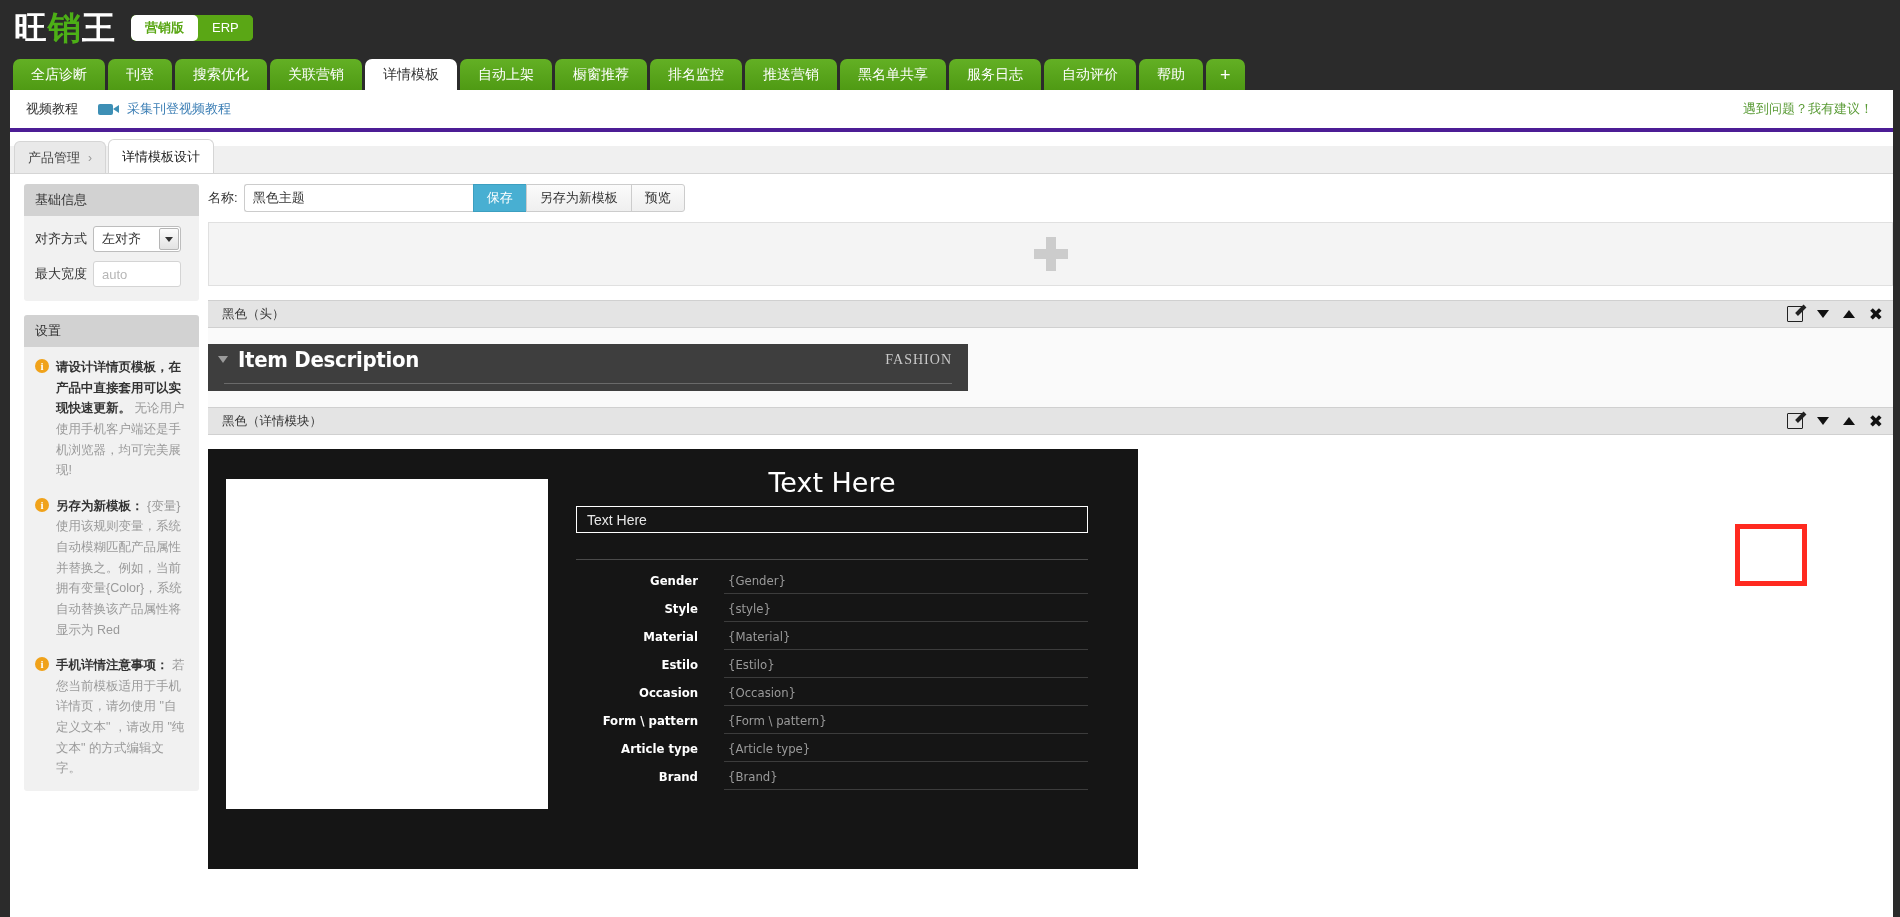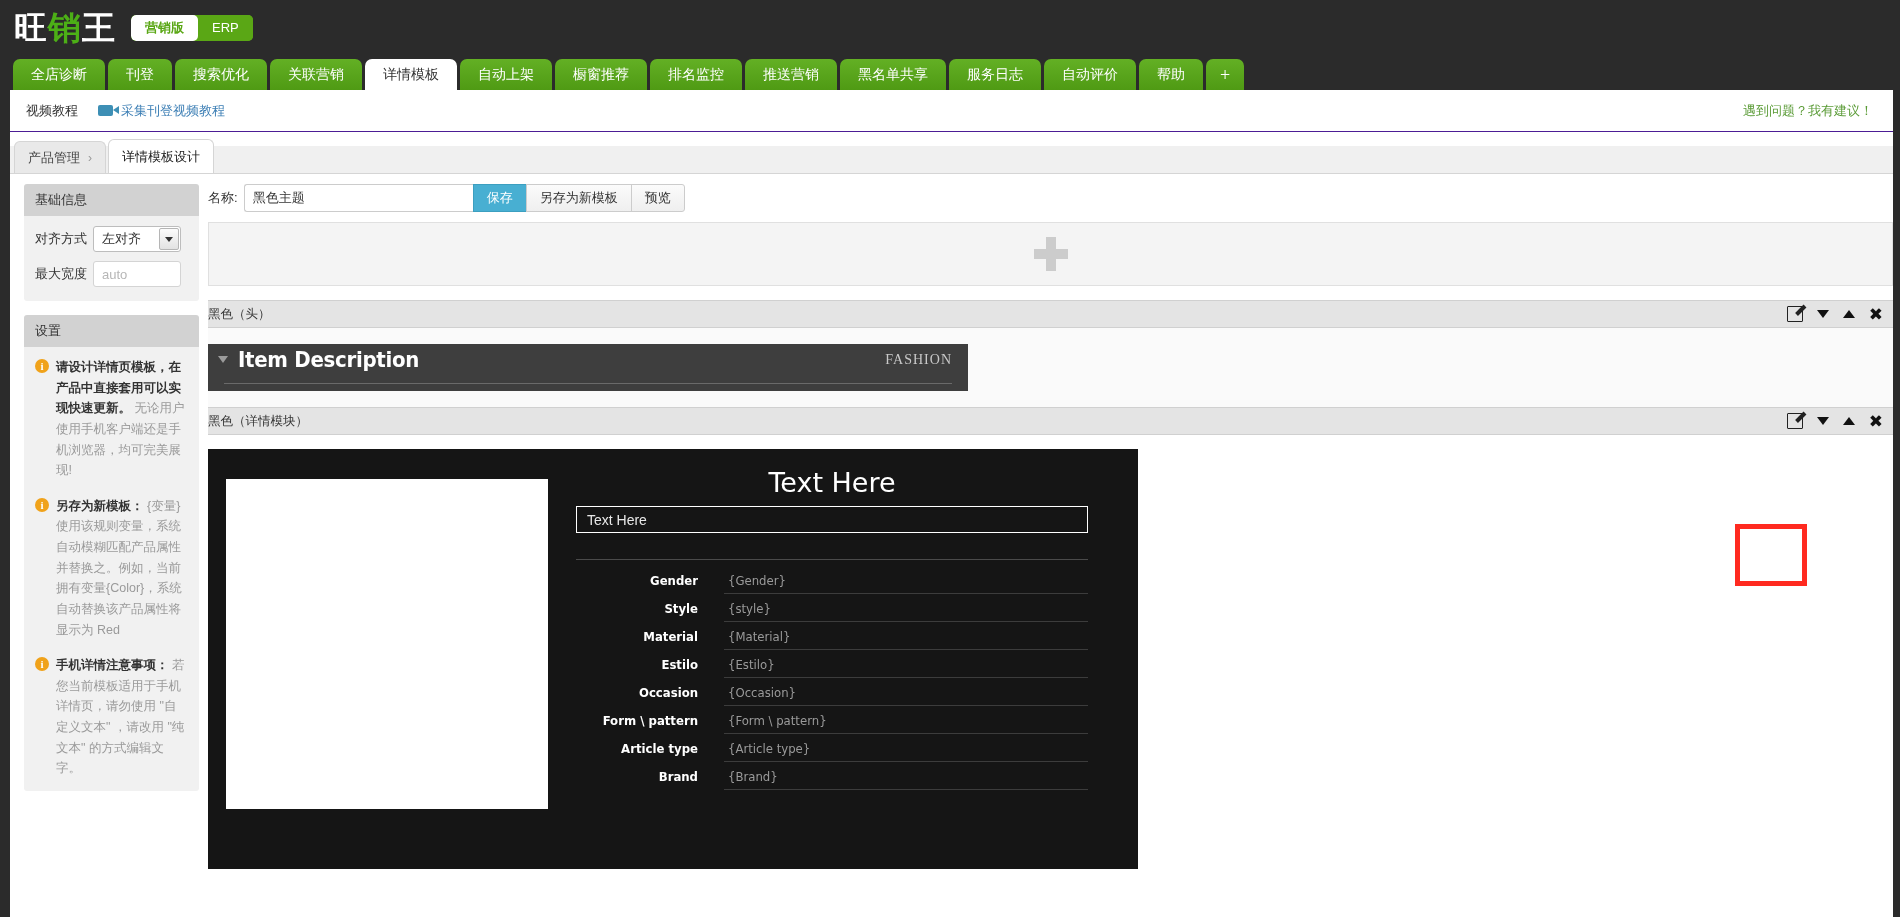--- a/index.html
+++ b/index.html
@@ -67,21 +67,20 @@
     height: 31px;
     margin-right: 3px;
     padding: 0 18px;
     display: flex; align-items: center; justify-content: center;
     font-size: 14px;
     color: #ffffff;
     background: linear-gradient(to bottom, #63b024 0%, #4f9a14 100%);
     border-radius: 7px 7px 0 0;
     cursor: pointer;
     white-space: nowrap;
-    font-family: Liberation Serif, serif;
   }
   .navtab.active {
     background: #ffffff;
     color: #333333;
     font-weight: normal;
   }
   .navtab.plus {
     padding: 0 14px;
     font-size: 18px;
     line-height: 1;
@@ -92,32 +91,32 @@
     background: #ffffff;
     margin: 0 7px 0 10px;
     height: 862px;
     position: relative;
     overflow: hidden;
   }
 
   
   .tutorial {
     height: 42px;
-    border-bottom: 1px solid #4c1d95;
+    border-bottom: 4px solid #4c1d95;
     display: flex;
     align-items: center;
     padding: 0 16px;
     font-size: 13px;
     color: #333;
     position: relative;
   }
   .tutorial .label { color: #333; margin-right: 20px; }
   .tutorial .link {
     color: #3d7fb5;
-    display: flex; align-items: center; gap: 8px;
+    display: flex; align-items: center; gap: 14px;
     cursor: pointer;
   }
   .cam-icon {
     display: inline-block;
     width: 15px; height: 11px;
     position: relative;
     background: #3d8fb5;
     border-radius: 2px;
   }
   .cam-icon::after {
@@ -322,21 +321,21 @@
   .plus-shape::after  { top: 12px; left: 0; height: 10px; width: 34px; }
 
   
   .module { margin-bottom: 0; position: relative; }
   .mod-hd {
     background: #e4e4e4;
     border-top: 1px solid #d0d0d0;
     border-bottom: 1px solid #d0d0d0;
     height: 28px;
     display: flex; align-items: center;
-    padding: 0 10px 0 0;
+    padding: 0 10px 0 14px;
     font-size: 12.5px;
     color: #333;
   }
   .mod-hd .title { flex: 1; }
   .mod-tools { display: flex; align-items: center; gap: 14px; }
   .tool-btn {
     cursor: pointer;
     display: flex; align-items: center; justify-content: center;
     color: #111;
   }

